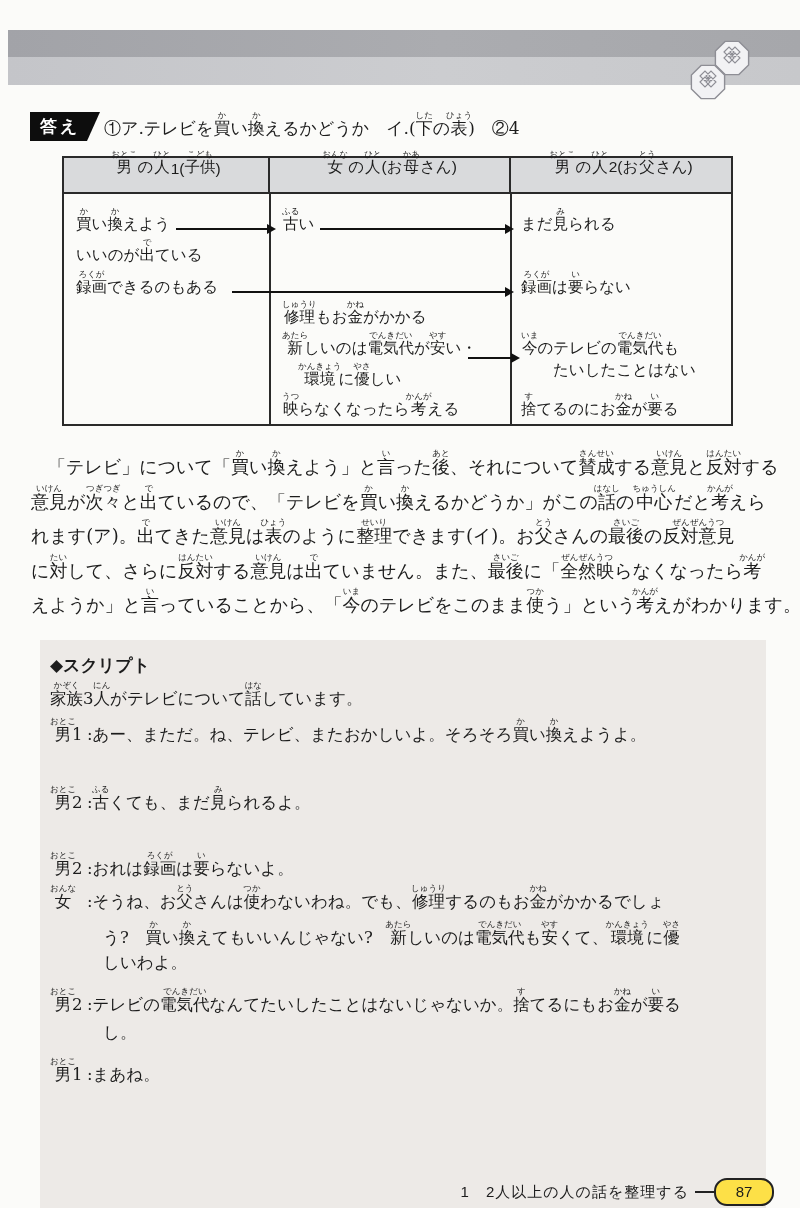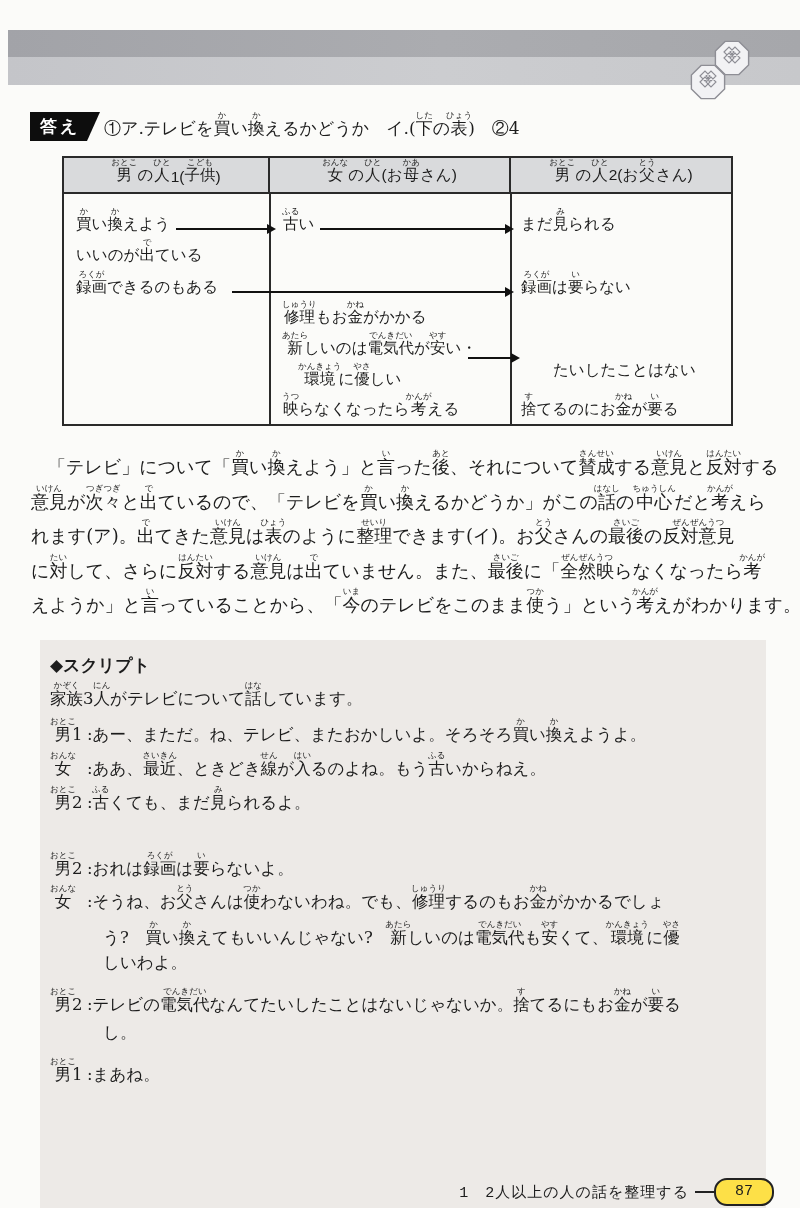--- a/index.html
+++ b/index.html
@@ -23,21 +23,21 @@
      clip-path:polygon(0 0,100% 0,calc(100% - 13px) 100%,0 100%);
      color:#fff;font-size:17px;font-weight:bold;letter-spacing:3px;
      display:flex;align-items:center;padding-left:10px;box-sizing:border-box;}
   .answer-text{position:absolute;left:74px;top:0;white-space:nowrap;font-size:17px;line-height:1.15;}
 
   
   .tbl{position:absolute;left:62px;top:156px;width:671px;height:270px;
        border:2px solid #2a2a2a;box-sizing:border-box;font-size:15.5px;}
   .thead{display:flex;height:36px;background:#d9dadc;border-bottom:2px solid #2a2a2a;box-sizing:border-box;}
   .th{display:flex;align-items:flex-end;justify-content:center;box-sizing:border-box;
-      padding-bottom:6px;white-space:nowrap;}
+      padding-bottom:14px;white-space:nowrap;}
   .th1{width:206px;border-right:2px solid #2a2a2a;}
   .th2{width:241px;border-right:2px solid #2a2a2a;}
   .th3{flex:1;}
   .tbody{position:relative;height:230px;border-radius:19px;}
   .vl{position:absolute;top:0;bottom:0;width:2px;background:#2a2a2a;}
   .vl1{left:205px;} .vl2{left:446px;}
   .tline{position:absolute;white-space:nowrap;line-height:1.15;}
   .arrow{position:absolute;height:2px;background:#111;}
   .arrow::after{content:"";position:absolute;right:-8px;top:-4px;width:0;height:0;
       border-left:9px solid #111;border-top:5px solid transparent;border-bottom:5px solid transparent;}
@@ -49,21 +49,21 @@
 
   
   .script-panel{position:absolute;left:40px;top:640px;width:726px;height:618px;background:#edeae7;}
   .script-heading{position:absolute;left:10px;top:14px;font-size:17px;font-weight:bold;}
   .sline{position:absolute;left:10px;white-space:nowrap;font-size:16.5px;line-height:1.15;}
   .dline .spk{display:inline-block;min-width:37px;}
   .dline .txt{display:inline-block;}
   .dline.cont .txt{margin-left:53px;}
 
   
-  .footer{position:absolute;right:26px;top:1178px;display:flex;align-items:center;font-size:15px;font-family:Liberation Mono, monospace;}
+  .footer{position:absolute;right:26px;top:1178px;display:flex;align-items:center;font-size:15px;}
   .footer .sec{letter-spacing:1px;}
   .dash{display:inline-block;width:20px;height:2px;background:#222;margin:0 0 0 6px;}
   .pill{display:inline-block;width:56px;height:24px;border:2px solid #222;border-radius:13px;
         text-align:center;line-height:24px;font-size:15px;background:#fde047;margin-left:-1px;}
 
   
   ruby{ruby-align:center;}
   rt{font-size:8.5px;line-height:1;letter-spacing:0;}
 </style>
 </head>
@@ -110,20 +110,21 @@
       <div class="tline" style="left:12px;top:76px"><ruby>録画<rt>ろくが</rt></ruby>できるのもある</div>
 
       <div class="tline" style="left:218px;top:13px"><ruby>古<rt>ふる</rt></ruby>い</div>
       <div class="tline" style="left:218px;top:106px"><ruby>修理<rt>しゅうり</rt></ruby>もお<ruby>金<rt>かね</rt></ruby>がかかる</div>
       <div class="tline" style="left:218px;top:137px"><ruby>新<rt>あたら</rt></ruby>しいのは<ruby>電気代<rt>でんきだい</rt></ruby>が<ruby>安<rt>やす</rt></ruby>い・</div>
       <div class="tline" style="left:234px;top:168px"><ruby>環境<rt>かんきょう</rt></ruby>に<ruby>優<rt>やさ</rt></ruby>しい</div>
       <div class="tline" style="left:218px;top:198px"><ruby>映<rt>うつ</rt></ruby>らなくなったら<ruby>考<rt>かんが</rt></ruby>える</div>
 
       <div class="tline" style="left:457px;top:13px">まだ<ruby>見<rt>み</rt></ruby>られる</div>
       <div class="tline" style="left:457px;top:76px"><ruby>録画<rt>ろくが</rt></ruby>は<ruby>要<rt>い</rt></ruby>らない</div>
+      <div class="tline" style="left:457px;top:137px"><ruby>今<rt>いま</rt></ruby>のテレビの<ruby>電気代<rt>でんきだい</rt></ruby>も</div>
       <div class="tline" style="left:489px;top:168px">たいしたことはない</div>
       <div class="tline" style="left:457px;top:198px"><ruby>捨<rt>す</rt></ruby>てるのにお<ruby>金<rt>かね</rt></ruby>が<ruby>要<rt>い</rt></ruby>る</div>
 
       <div class="arrow" style="left:112px;top:34px;width:92px"></div>
       <div class="arrow" style="left:256px;top:34px;width:186px"></div>
       <div class="arrow" style="left:168px;top:97px;width:274px"></div>
       <div class="arrow" style="left:404px;top:163px;width:44px"></div>
     </div>
   </div>
 
@@ -133,21 +134,20 @@
     <div class="exline">れます(ア)。<ruby>出<rt>で</rt></ruby>てきた<ruby>意見<rt>いけん</rt></ruby>は<ruby>表<rt>ひょう</rt></ruby>のように<ruby>整理<rt>せいり</rt></ruby>できます(イ)。お<ruby>父<rt>とう</rt></ruby>さんの<ruby>最後<rt>さいご</rt></ruby>の<ruby>反対意見<rt>ぜんぜんうつ</rt></ruby></div>
     <div class="exline">に<ruby>対<rt>たい</rt></ruby>して、さらに<ruby>反対<rt>はんたい</rt></ruby>する<ruby>意見<rt>いけん</rt></ruby>は<ruby>出<rt>で</rt></ruby>ていません。また、<ruby>最後<rt>さいご</rt></ruby>に「<ruby>全然映<rt>ぜんぜんうつ</rt></ruby>らなくなったら<ruby>考<rt>かんが</rt></ruby></div>
     <div class="exline">えようか」と<ruby>言<rt>い</rt></ruby>っていることから、「<ruby>今<rt>いま</rt></ruby>のテレビをこのまま<ruby>使<rt>つか</rt></ruby>う」という<ruby>考<rt>かんが</rt></ruby>えがわかります。</div>
   </div>
 
   <div class="script-panel">
     <div class="script-heading sans">◆スクリプト</div>
     <div class="sline" style="top:41px"><ruby>家族<rt>かぞく</rt></ruby>3<ruby>人<rt>にん</rt></ruby>がテレビについて<ruby>話<rt>はな</rt></ruby>しています。</div>
 
     <div class="sline dline" style="top:77px"><span class="spk"><ruby>男<rt>おとこ</rt></ruby>1</span><span class="txt">:あー、まただ。ね、テレビ、またおかしいよ。そろそろ<ruby>買<rt>か</rt></ruby>い<ruby>換<rt>か</rt></ruby>えようよ。</span></div>
-    <div class="sline dline" style="top:111px"><span class="spk"><ruby>女<rt>おんな</rt></ruby></span><span class="txt">:ああ、<ruby>最近<rt>さいきん</rt></ruby>、ときどき<ruby>線<rt>せん</rt></ruby>が<ruby>入<rt>はい</rt></ruby>るのよね。もう<ruby>古<rt>ふる</rt></ruby>いからねえ。</span></div>
     <div class="sline dline" style="top:145px"><span class="spk"><ruby>男<rt>おとこ</rt></ruby>2</span><span class="txt">:<ruby>古<rt>ふる</rt></ruby>くても、まだ<ruby>見<rt>み</rt></ruby>られるよ。</span></div>
     <div class="sline dline" style="top:211px"><span class="spk"><ruby>男<rt>おとこ</rt></ruby>2</span><span class="txt">:おれは<ruby>録画<rt>ろくが</rt></ruby>は<ruby>要<rt>い</rt></ruby>らないよ。</span></div>
     <div class="sline dline" style="top:244px"><span class="spk"><ruby>女<rt>おんな</rt></ruby></span><span class="txt">:そうね、お<ruby>父<rt>とう</rt></ruby>さんは<ruby>使<rt>つか</rt></ruby>わないわね。でも、<ruby>修理<rt>しゅうり</rt></ruby>するのもお<ruby>金<rt>かね</rt></ruby>がかかるでしょ</span></div>
     <div class="sline dline cont" style="top:280px"><span class="txt">う?　<ruby>買<rt>か</rt></ruby>い<ruby>換<rt>か</rt></ruby>えてもいいんじゃない?　<ruby>新<rt>あたら</rt></ruby>しいのは<ruby>電気代<rt>でんきだい</rt></ruby>も<ruby>安<rt>やす</rt></ruby>くて、<ruby>環境<rt>かんきょう</rt></ruby>に<ruby>優<rt>やさ</rt></ruby></span></div>
     <div class="sline dline cont" style="top:314px"><span class="txt">しいわよ。</span></div>
     <div class="sline dline" style="top:347px"><span class="spk"><ruby>男<rt>おとこ</rt></ruby>2</span><span class="txt">:テレビの<ruby>電気代<rt>でんきだい</rt></ruby>なんてたいしたことはないじゃないか。<ruby>捨<rt>す</rt></ruby>てるにもお<ruby>金<rt>かね</rt></ruby>が<ruby>要<rt>い</rt></ruby>る</span></div>
     <div class="sline dline cont" style="top:384px"><span class="txt">し。</span></div>
     <div class="sline dline" style="top:417px"><span class="spk"><ruby>男<rt>おとこ</rt></ruby>1</span><span class="txt">:まあね。</span></div>
   </div>
 

